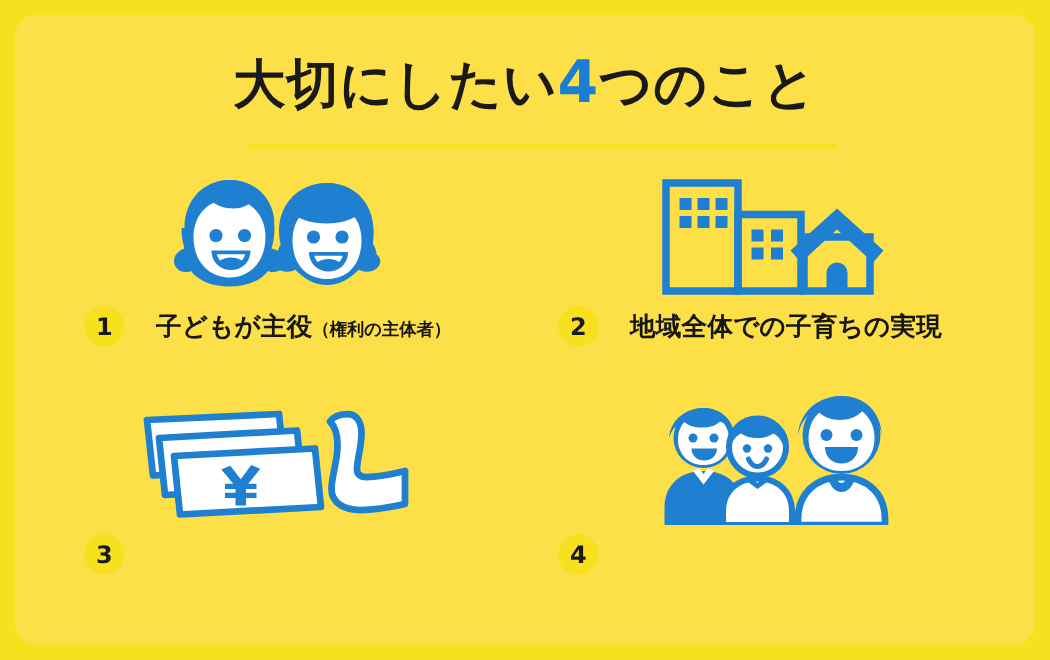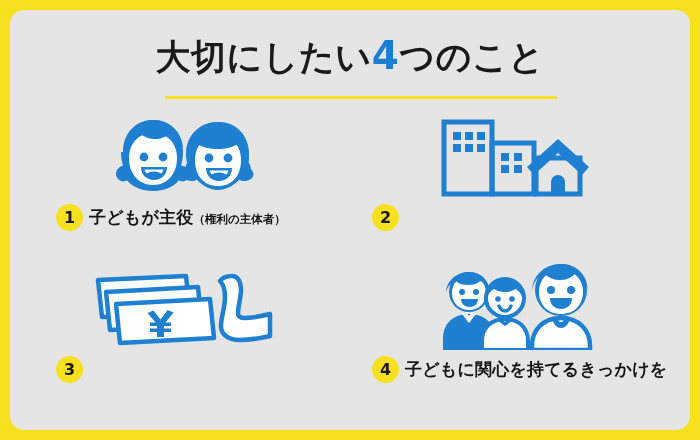--- a/index.html
+++ b/index.html
@@ -17,21 +17,21 @@
     background: #f7e11e;
     overflow: hidden;
     box-sizing: border-box;
   }
   .inner {
     position: absolute;
     left: 10px;
     top: 10px;
     width: 680px;
     height: 420px;
-    background: #e5e5e5;
+    background: #fde047;
     border-radius: 14px;
     box-sizing: border-box;
   }
 
   
   .title-wrap {
     position: absolute;
     left: 0;
     top: 24px;
     width: 680px;
@@ -113,21 +113,21 @@
     background: #f7e11e;
     color: #1a1a1a;
     font-size: 16px;
     font-weight: 700;
     display: flex;
     align-items: center;
     justify-content: center;
     line-height: 1;
   }
   .label-text {
-    margin-left: 6px;
+    margin-left: 21px;
     font-size: 17px;
     font-weight: 700;
     color: #161616;
     white-space: nowrap;
     letter-spacing: 0.2px;
   }
   .label-sub {
     font-size: 11.5px;
     font-weight: 700;
     color: #161616;
@@ -213,20 +213,21 @@
               <rect x="97" y="46" width="44" height="36"></rect>
             </g>
 
             <path d="M88 55 L119 27 L150 55 L143 63 L119 41 L95 63 Z" fill="#1f7fd0"></path>
 
             <path d="M112 82 v-12 a7 7 0 0 1 14 0 v12 z" fill="#1f7fd0"></path>
           </svg>
         </div>
         <div class="label-row">
           <div class="badge">2</div>
+          <div class="label-text"><span>地域全体での子育ちの実現</span><span class="label-sub"></span></div>
         </div>
       </div>
 
       <div class="cell c3">
         <div class="icon-area">
           <svg width="190" height="82" viewBox="0 0 190 82" aria-hidden="true">
             <g fill="#ffffff" stroke="#1f7fd0" stroke-width="4.5" stroke-linejoin="round">
 
               <path d="M8 12 L96 8 L100 45 L12 49 Z"></path>
 
@@ -282,19 +283,18 @@
               <path d="M115 40 h22 c0 7 -5 11 -11 11 s-11 -4 -11 -11 z"></path>
 
               <path fill="#ffffff" stroke="#1f7fd0" stroke-width="4.5" d="M126 60 c-18 0 -29 12 -29 28 l0 4 l58 0 l0 -4 c0 -16 -11 -28 -29 -28 z"></path>
 
               <path d="M117 61 c2 6 5 9 9 9 s7 -3 9 -9 l-5 -2 c-1 3 -2 5 -4 5 s-3 -2 -4 -5 z"></path>
             </g>
           </svg>
         </div>
         <div class="label-row">
           <div class="badge">4</div>
-          <div class="label-text"><span>子どもに関心を持てるきっかけを</span><span class="label-sub"></span></div>
         </div>
       </div>
 
     </div>
   </div>
 </div>
 
 </body></html>

